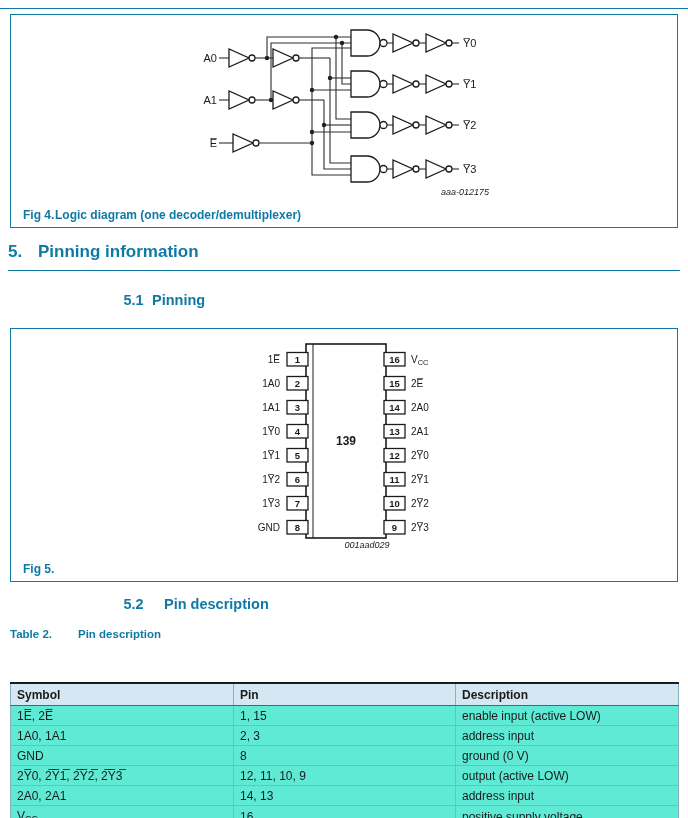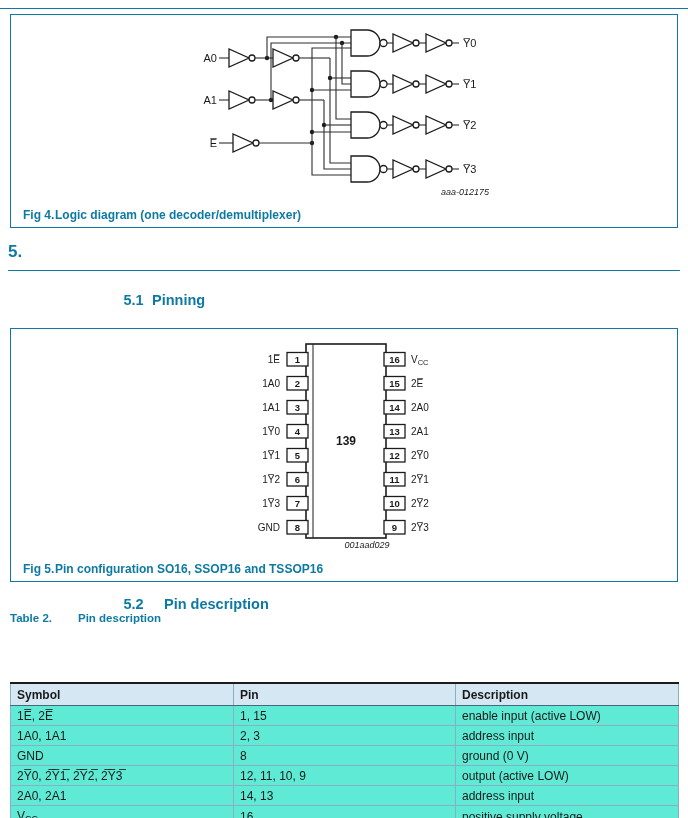--- a/index.html
+++ b/index.html
@@ -14,21 +14,21 @@
   .fig-caption{position:absolute;left:12px;bottom:5px;display:flex;align-items:baseline;
     color:#0e7aa3;font-weight:bold;font-size:12px;}
   .fig-caption .cap-label{display:inline-block;width:32px;}
   .h-section{position:absolute;left:8px;top:242px;width:672px;border-bottom:1.5px solid #0e7aa3;
     padding-bottom:8px;color:#0e7aa3;font-weight:bold;font-size:17px;display:flex;}
   .h-section .h-num{display:inline-block;width:30px;}
   .h-sub{position:absolute;left:115px;color:#0e7aa3;font-weight:bold;font-size:14.5px;display:flex;}
   #h-5-1{top:292px;}
   #h-5-2{top:596px;gap:12px;}
   .h-sub .h-num{display:inline-block;width:37px;text-align:center;}
-  .table-label{position:absolute;left:10px;top:612px;color:#0e7aa3;font-weight:bold;font-size:11.5px;display:flex;}
+  .table-label{position:absolute;left:10px;top:628px;color:#0e7aa3;font-weight:bold;font-size:11.5px;display:flex;}
   .table-label .t-num{display:inline-block;width:68px;}
   table.pin-table{position:absolute;left:10px;top:646px;width:668px;border-collapse:collapse;
     font-size:12px;table-layout:fixed;margin-top:36px;}
   table.pin-table col.c1{width:223px;} table.pin-table col.c2{width:222px;} table.pin-table col.c3{width:223px;}
   table.pin-table th{background:#d5e7f2;text-align:left;font-weight:bold;padding:4px 6px 3px 6px;
     border-top:2px solid #1c1c1c;border-bottom:1px solid #47677d;border-left:1px solid #8aafc4;border-right:1px solid #8aafc4;}
   table.pin-table td{padding:3px 6px 2px 6px;border:1px solid #8aafc4;background:#5eead4;}
   table.pin-table{border-bottom:1px solid #8aafc4;}
   sub.vsub{font-size:9px;vertical-align:-2px;}
   svg text{font-family:"Liberation Sans","DejaVu Sans",sans-serif;fill:#1a1a1a;}
@@ -158,20 +158,21 @@
       <text x="478" y="180" font-size="9" font-style="italic" text-anchor="end">aaa-012175</text>
     </svg>
     <div class="fig-caption">
       <span class="cap-label">Fig 4.</span>
       <span>Logic diagram (one decoder/demultiplexer)</span>
     </div>
   </div>
 
   <div class="h-section">
     <span class="h-num">5.</span>
+    <span>Pinning information</span>
   </div>
 
   <div class="h-sub" id="h-5-1">
     <span class="h-num">5.1</span>
     <span>Pinning</span>
   </div>
 
   <div class="figbox" id="fig5-box">
     <svg width="666" height="228" viewBox="0 0 666 228">
 
@@ -240,21 +241,20 @@
         <text x="400" y="129.5">2Y̅0</text>
         <text x="400" y="153.5">2Y̅1</text>
         <text x="400" y="177.5">2Y̅2</text>
         <text x="400" y="201.5">2Y̅3</text>
       </g>
 
       <text x="356" y="219" font-size="9" font-style="italic" text-anchor="middle">001aad029</text>
     </svg>
     <div class="fig-caption">
       <span class="cap-label">Fig 5.</span>
-      <span>Pin configuration SO16, SSOP16 and TSSOP16</span>
     </div>
   </div>
 
   <div class="h-sub" id="h-5-2">
     <span class="h-num">5.2</span>
     <span>Pin description</span>
   </div>
 
   <div class="table-label">
     <span class="t-num">Table 2.</span>

